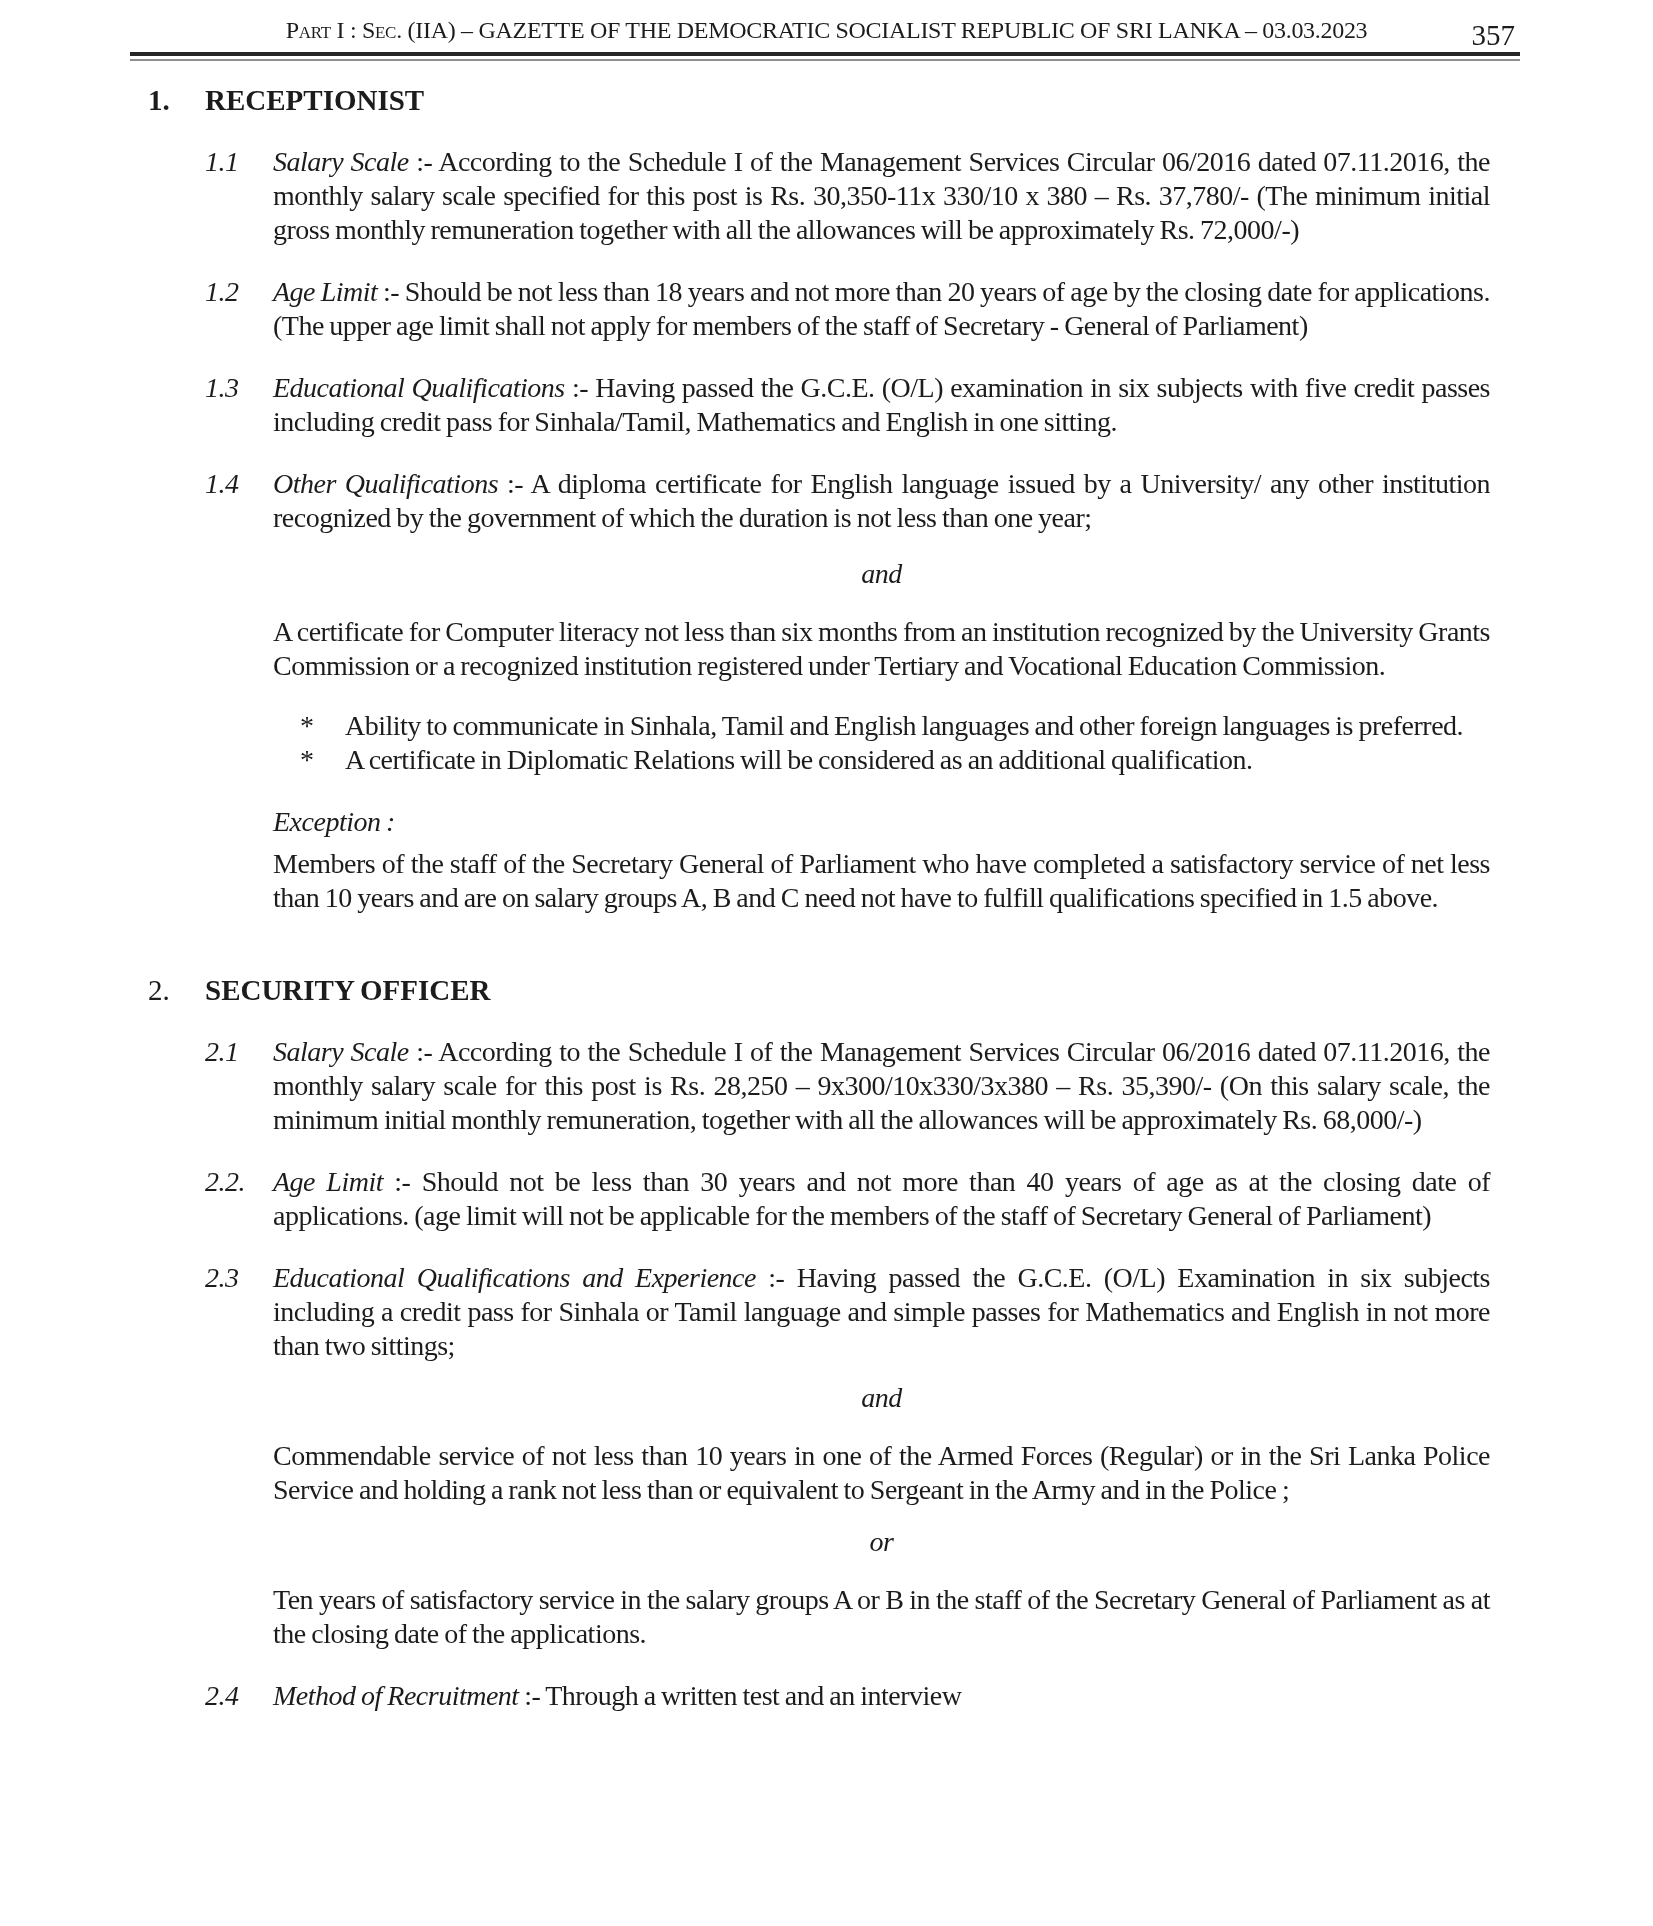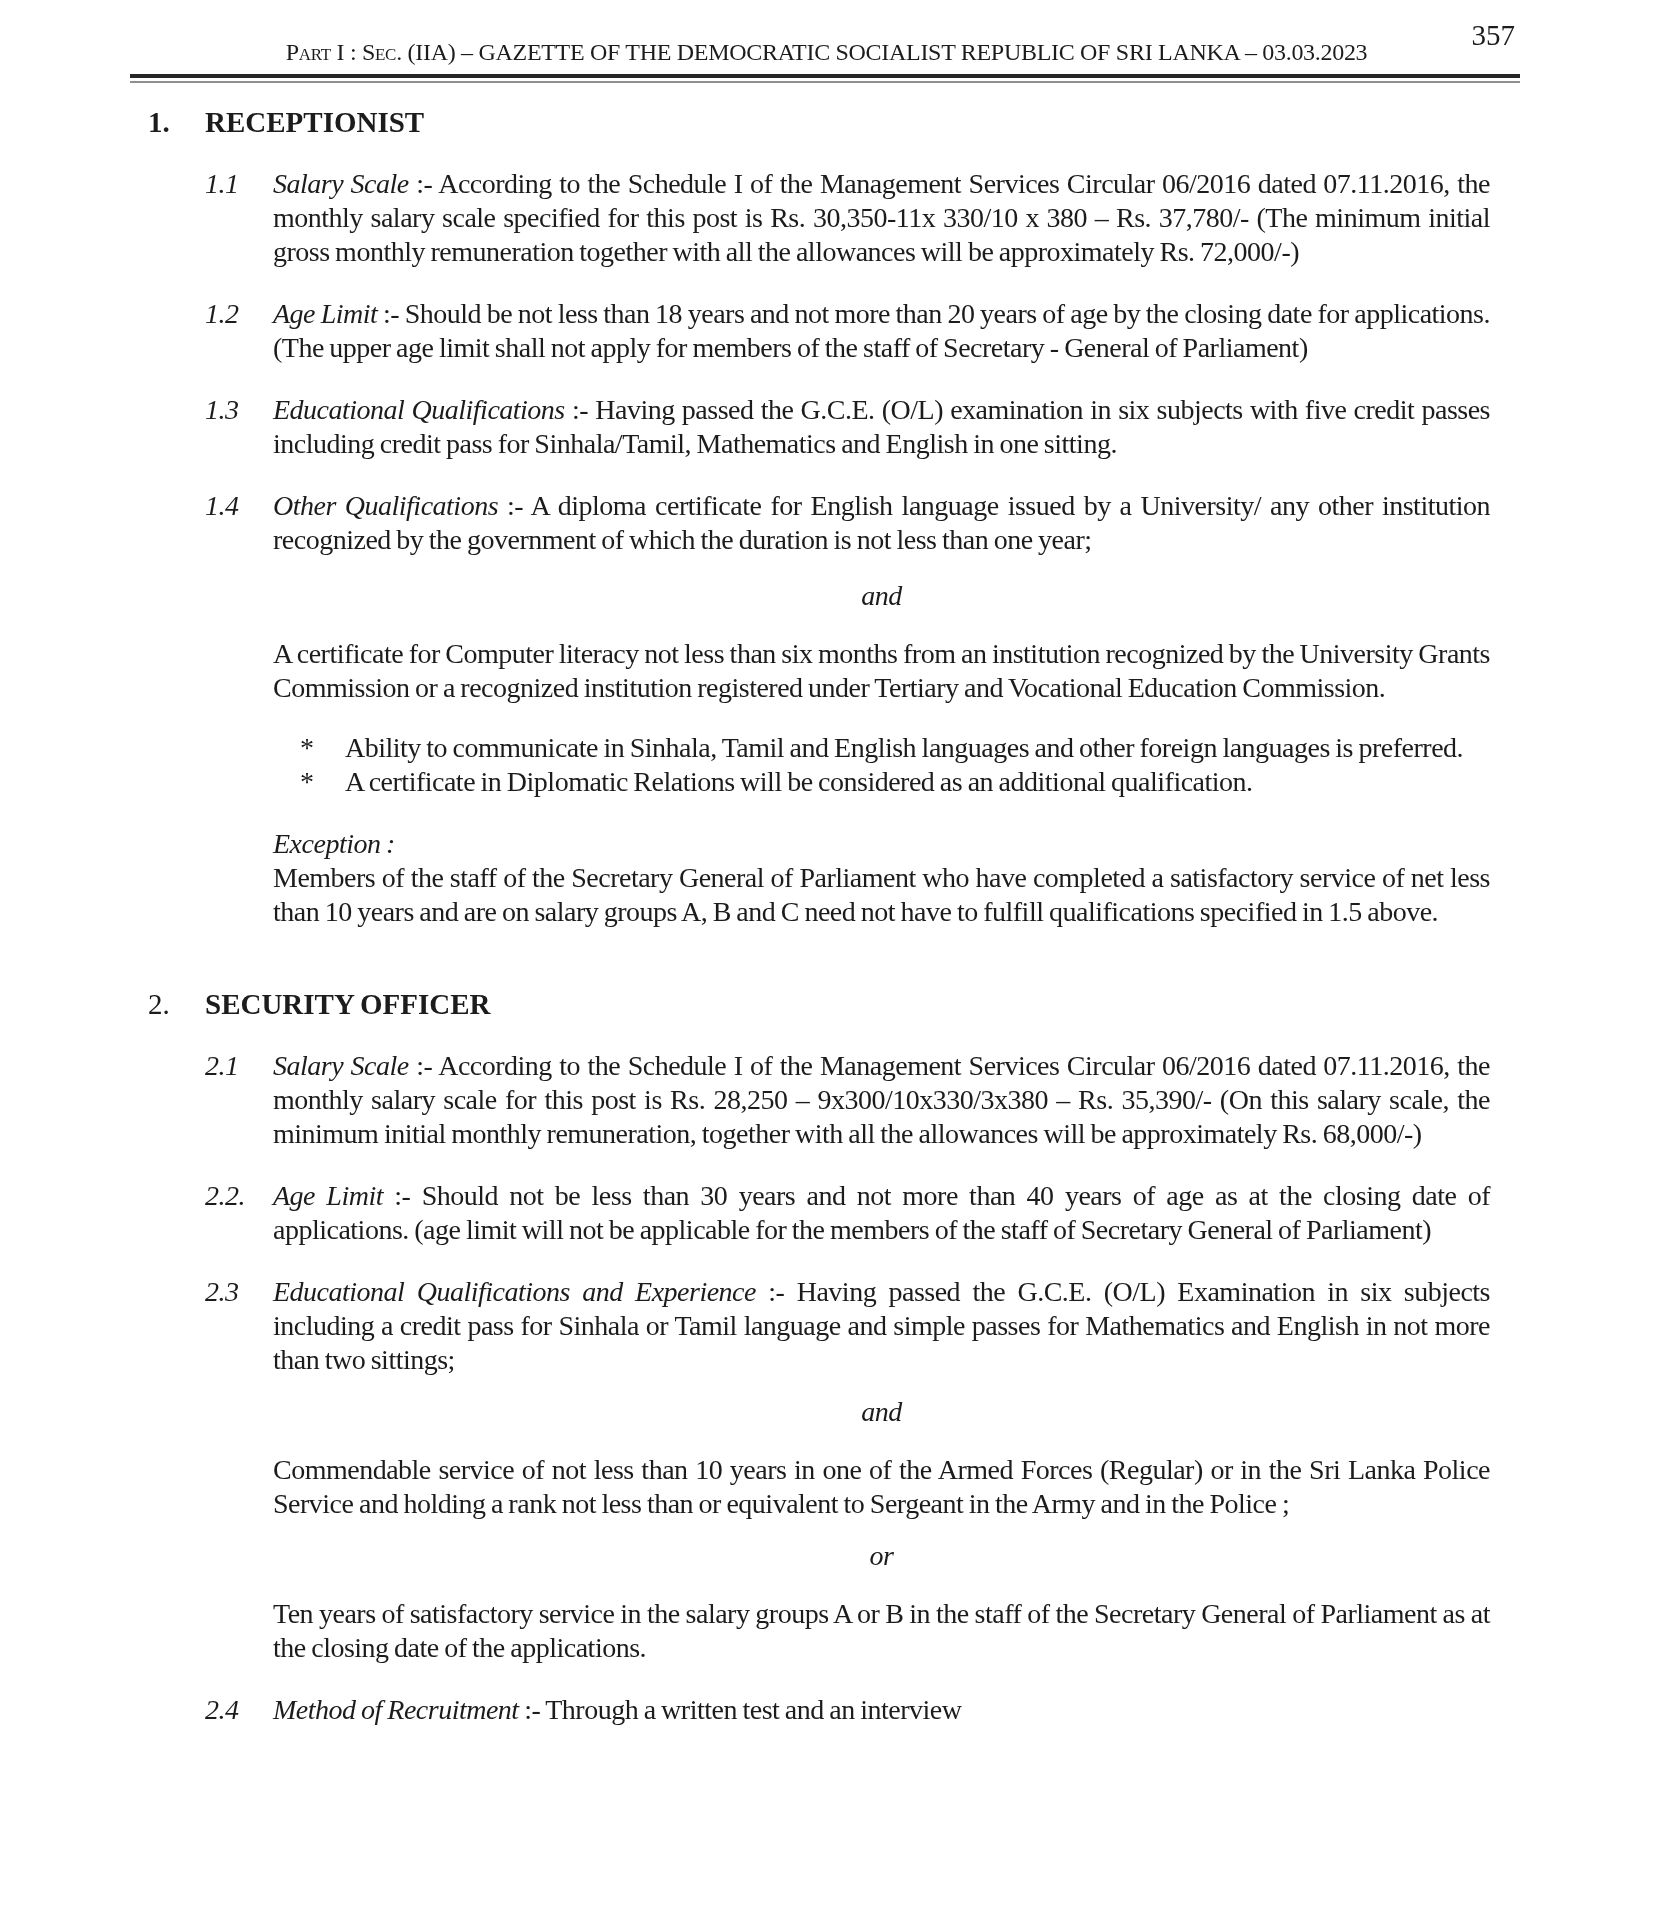--- a/index.html
+++ b/index.html
@@ -23,21 +23,20 @@
     font-size: 30px;
     line-height: 38px;
     letter-spacing: 0;
   }
   .english-line {
     font-size: 24px;
     line-height: 28px;
     font-variant: small-caps;
     letter-spacing: -0.3px;
     word-spacing: 0;
-    margin-top: 22px;
   }
   .page-number {
     position: absolute;
     top: 18px;
     right: 138px;
     font-size: 29px;
     letter-spacing: 0;
   }
   .header-rule {
     margin: 8px 133px 0 130px;
@@ -69,21 +68,21 @@
     margin: 22px 163px 0 273px;
     text-align: center;
     font-style: italic;
   }
   .connector.tight { margin-top: 18px; }
 
   .para {
     margin: 24px 163px 0 273px;
     text-align: justify;
   }
-  .para.tight { margin-top: 0; }
+  .para.tight { margin-top: 8px; }
 
   .bullet-list { margin: 26px 163px 0 300px; }
   .bullet { display: flex; }
   .bullet .mark { flex: 0 0 45px; }
   .bullet .btext { flex: 1; }
 
   .subhead {
     margin: 28px 163px 0 273px;
     font-style: italic;
   }

